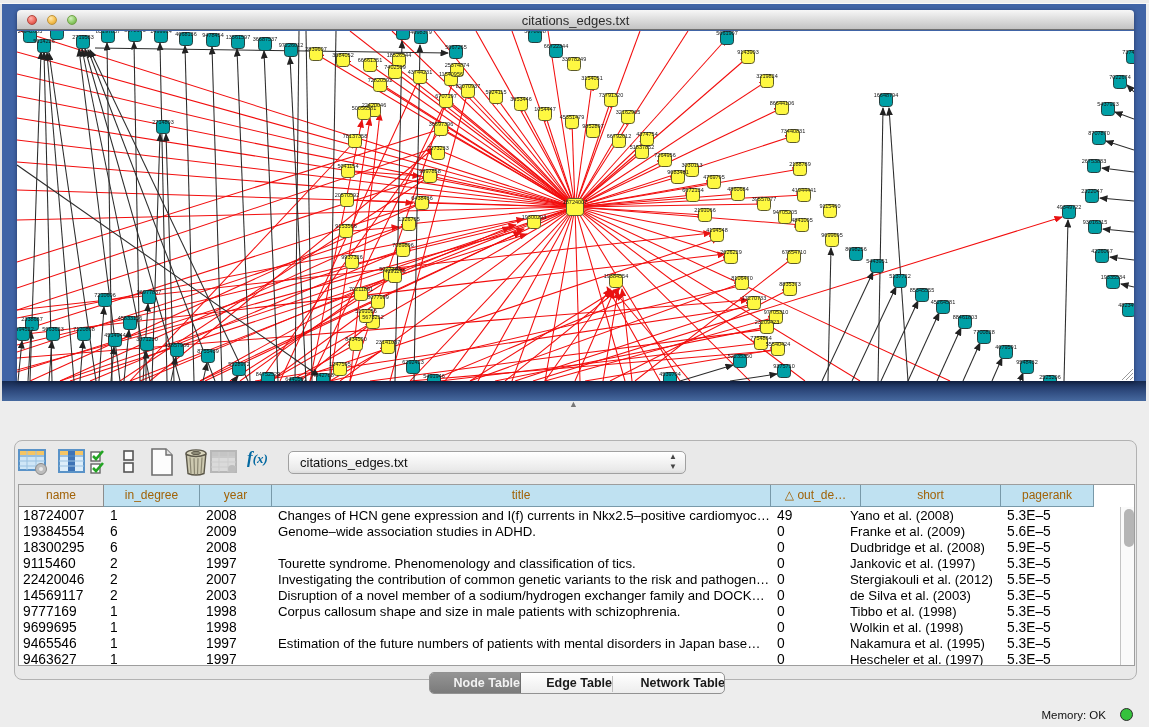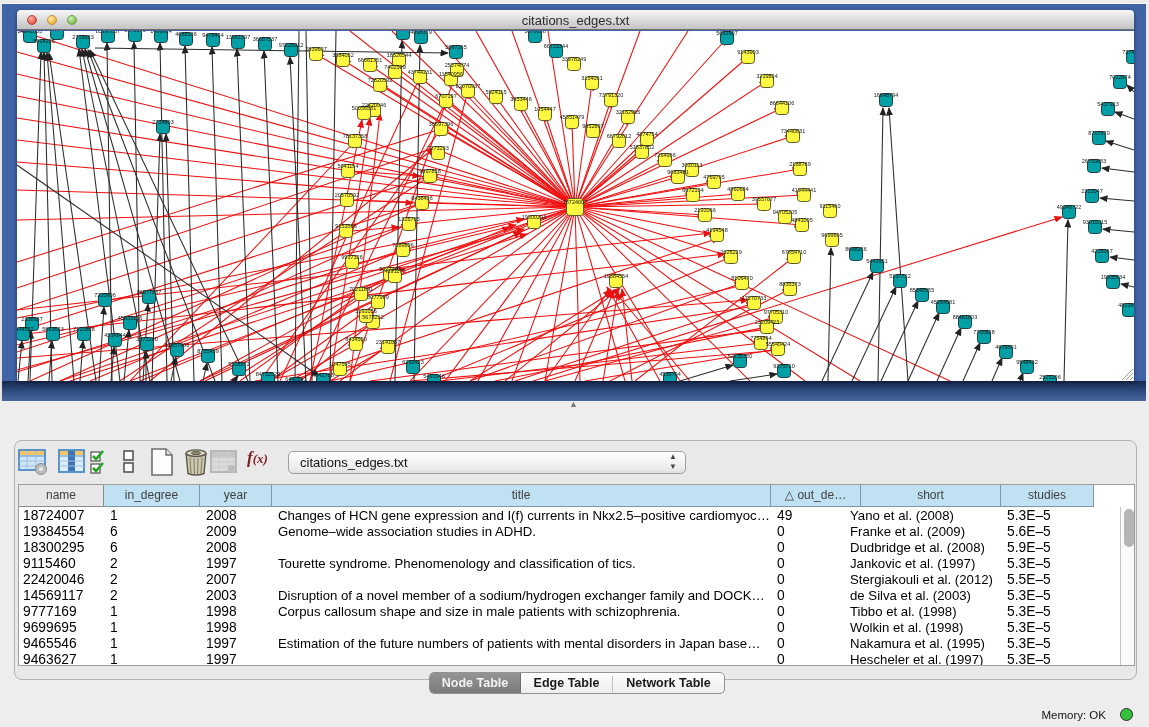--- a/index.html
+++ b/index.html
@@ -29,30 +29,30 @@
   background:#e9e9e9;border:1px solid #b2b2b2;border-radius:8px}
 #toolbar{position:absolute;left:3px;top:1px;width:1120px;height:40px}
 #combo{position:absolute;left:273px;top:10px;width:398px;height:23px;border:1px solid #a0a0a0;
   border-radius:5px;background:linear-gradient(#ffffff,#e9e9e9 85%,#dcdcdc);
   font-size:13px;color:#111;line-height:21px;padding-left:11px}
 #combo .arr{position:absolute;right:8px;top:0;font-size:8px;color:#444;line-height:10px;text-align:center}
 
 #tbl{position:absolute;left:3px;top:43px;width:1117px;height:182px;background:#fff;
   border:1px solid #9d9d9d;overflow:hidden}
 .hc{position:absolute;top:0px;height:22px;background:#bfe1f1;border-right:1px solid #7899a9;
-  border-bottom:1px solid #7899a9;font-size:12px;color:#404040;text-align:center;line-height:21px}
+  border-bottom:1px solid #7899a9;font-size:12px;color:#a16207;text-align:center;line-height:21px}
 .row{position:absolute;left:0;width:1100px;height:16px;font-size:13.8px;color:#000;line-height:16px;white-space:nowrap;overflow:hidden}
 .row span{position:absolute;top:0;white-space:nowrap}
 .row .sm{font-size:13.2px}
 #sbar{position:absolute;left:1101px;top:22px;width:15px;height:158px;background:#fafafa;border-left:1px solid #c4c4c4}
 #thumb{position:absolute;left:2.5px;top:2px;width:10px;height:38px;border-radius:5px;background:#b5b5b5}
 
 #tabs{position:absolute;left:429px;top:271px;width:296px;height:22px;border:1px solid #929292;
   border-radius:5px;background:linear-gradient(#ffffff,#ededed);overflow:hidden;font-size:13px}
-#tabs .seg{position:absolute;top:0;height:22px;line-height:21px;text-align:center;color:#1a1a1a;font-weight:bold;font-size:12.5px}
+#tabs .seg{position:absolute;top:0;height:22px;line-height:21px;text-align:right;color:#1a1a1a;font-weight:bold;font-size:12.5px}
 #tabs .sel{background:linear-gradient(#949494,#787878);color:#f2f2f2;border-right:1px solid #6e6e6e}
 #tabs .sep{position:absolute;top:3px;width:1px;height:16px;background:#c0c0c0}
 #mem{position:absolute;right:39px;top:308px;font-size:11.5px;color:#111}
 #memdot{position:absolute;left:1120px;top:307px;width:13px;height:13px;border-radius:50%;
   background:#35c23c;border:1.5px solid #2c2c2c}
 
 .ic{position:absolute;top:6px}
 </style></head>
 <body>
 <div id="desktop"></div>
@@ -623,31 +623,31 @@
         <rect x="2" y="4" width="23" height="4" fill="#a8a8a8"></rect>
         <line x1="1" y1="9" x2="26" y2="9" stroke="#8f8f8f"></line>
         <line x1="1" y1="14" x2="26" y2="14" stroke="#b5b5b5"></line>
         <line x1="1" y1="19" x2="26" y2="19" stroke="#b5b5b5"></line>
         <line x1="9" y1="4" x2="9" y2="24" stroke="#b5b5b5"></line>
         <line x1="18" y1="4" x2="18" y2="24" stroke="#b5b5b5"></line>
         <circle cx="22" cy="21" r="4" fill="#9a9a9a"></circle>
       </svg>
 
       <div class="abs" style="left:229px;top:6px;font-family:'Liberation Serif',serif;
-        font-style:italic;font-weight:bold;font-size:17px;color:#7f1d1d">f<span style="font-size:13px">(x)</span></div>
+        font-style:italic;font-weight:bold;font-size:17px;color:#0369a1">f<span style="font-size:13px">(x)</span></div>
     </div>
     <div id="combo">citations_edges.txt<div class="arr">▲<br>▼</div></div>
     <div id="tbl">
       <div class="hc" style="left:0;width:85px;background:#e7e7e7;border-right:1px solid #8c8c8c;border-bottom:1px solid #8c8c8c">name</div>
       <div class="hc" style="left:85px;width:96px">in_degree</div>
       <div class="hc" style="left:181px;width:72px">year</div>
       <div class="hc" style="left:253px;width:499px">title</div>
       <div class="hc" style="left:752px;width:90px">△ out_de…</div>
       <div class="hc" style="left:842px;width:140px">short</div>
-      <div class="hc" style="left:982px;width:93px">studies</div>
+      <div class="hc" style="left:982px;width:93px">pagerank</div>
 <div class="row" style="top:23px">
           <span style="left:4px">18724007</span>
           <span style="left:91px">1</span>
           <span style="left:187px">2008</span>
           <span class="sm" style="left:259px">Changes of HCN gene expression and I(f) currents in Nkx2.5–positive cardiomyoc…</span>
           <span style="left:758px">49</span>
           <span class="sm" style="left:831px">Yano et al. (2008)</span>
           <span style="left:988px">5.3E–5</span>
         </div>
 <div class="row" style="top:39px">
@@ -673,20 +673,21 @@
           <span style="left:187px">1997</span>
           <span class="sm" style="left:259px">Tourette syndrome. Phenomenology and classification of tics.</span>
           <span style="left:758px">0</span>
           <span class="sm" style="left:831px">Jankovic et al. (1997)</span>
           <span style="left:988px">5.3E–5</span>
         </div>
 <div class="row" style="top:87px">
           <span style="left:4px">22420046</span>
           <span style="left:91px">2</span>
           <span style="left:187px">2007</span>
+          <span class="sm" style="left:259px">Investigating the contribution of common genetic variants to the risk and pathogen…</span>
           <span style="left:758px">0</span>
           <span class="sm" style="left:831px">Stergiakouli et al. (2012)</span>
           <span style="left:988px">5.5E–5</span>
         </div>
 <div class="row" style="top:103px">
           <span style="left:4px">14569117</span>
           <span style="left:91px">2</span>
           <span style="left:187px">2003</span>
           <span class="sm" style="left:259px">Disruption of a novel member of a sodium/hydrogen exchanger family and DOCK…</span>
           <span style="left:758px">0</span>

